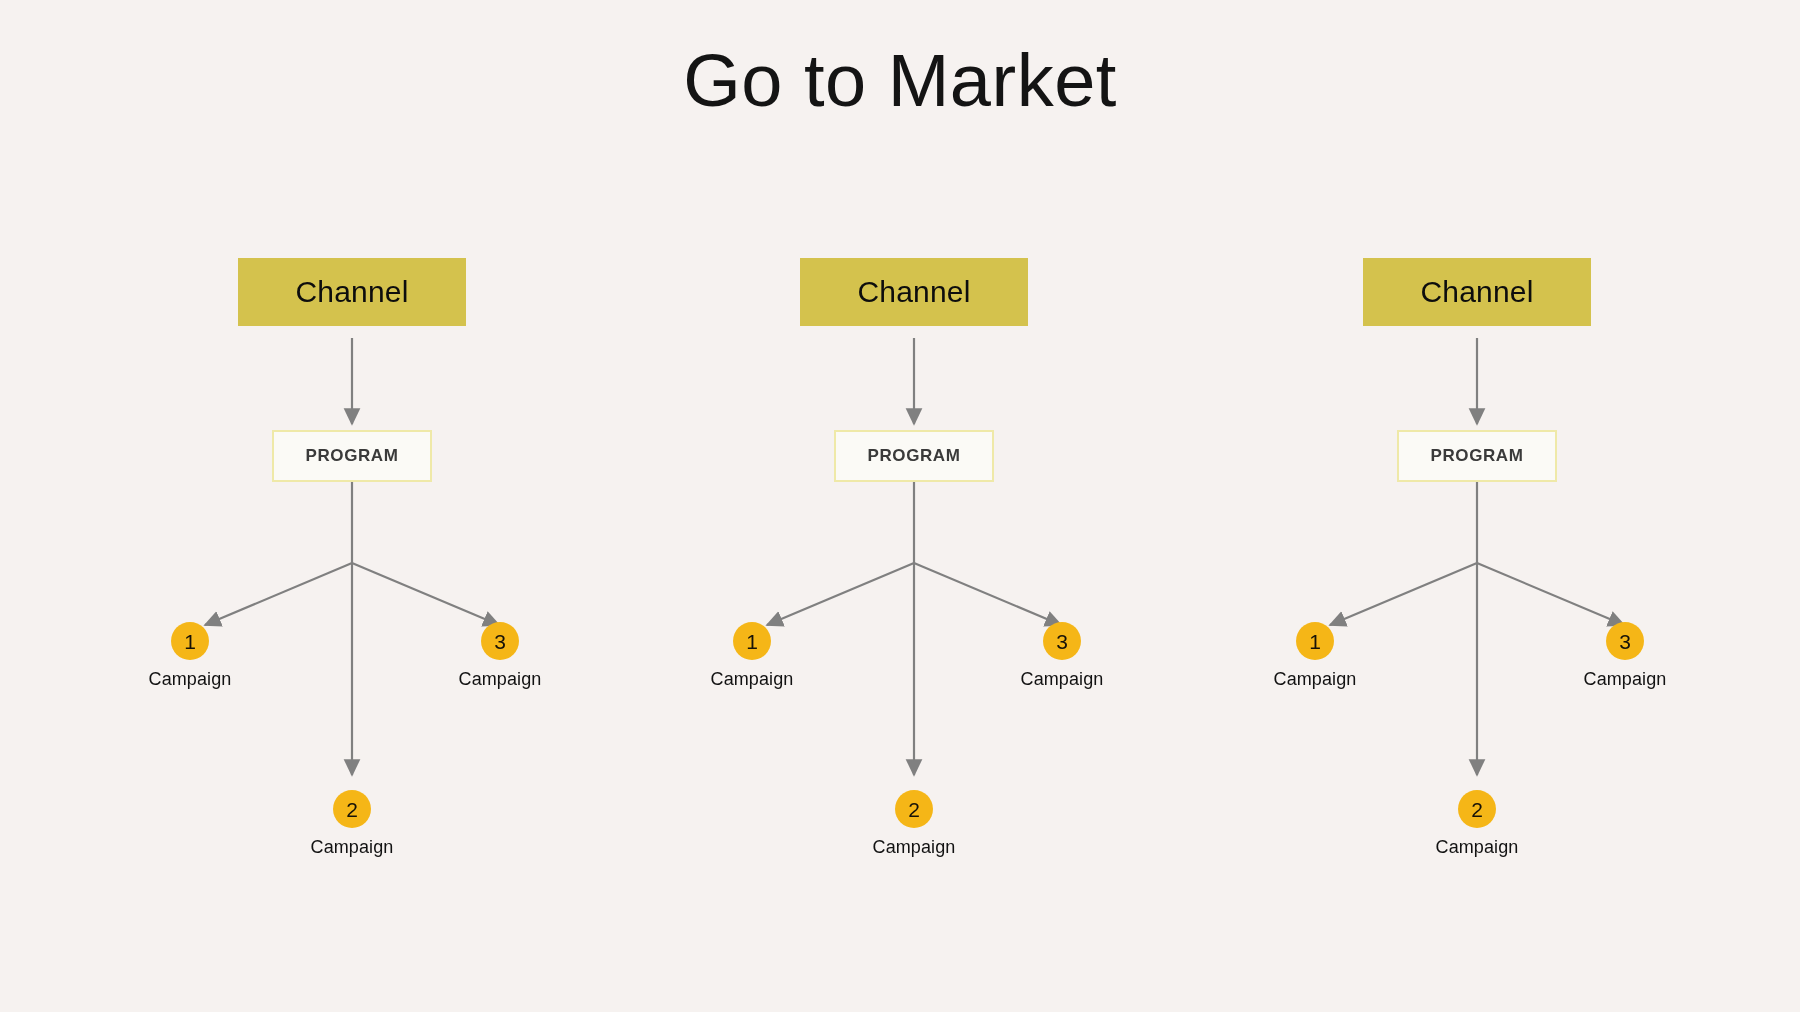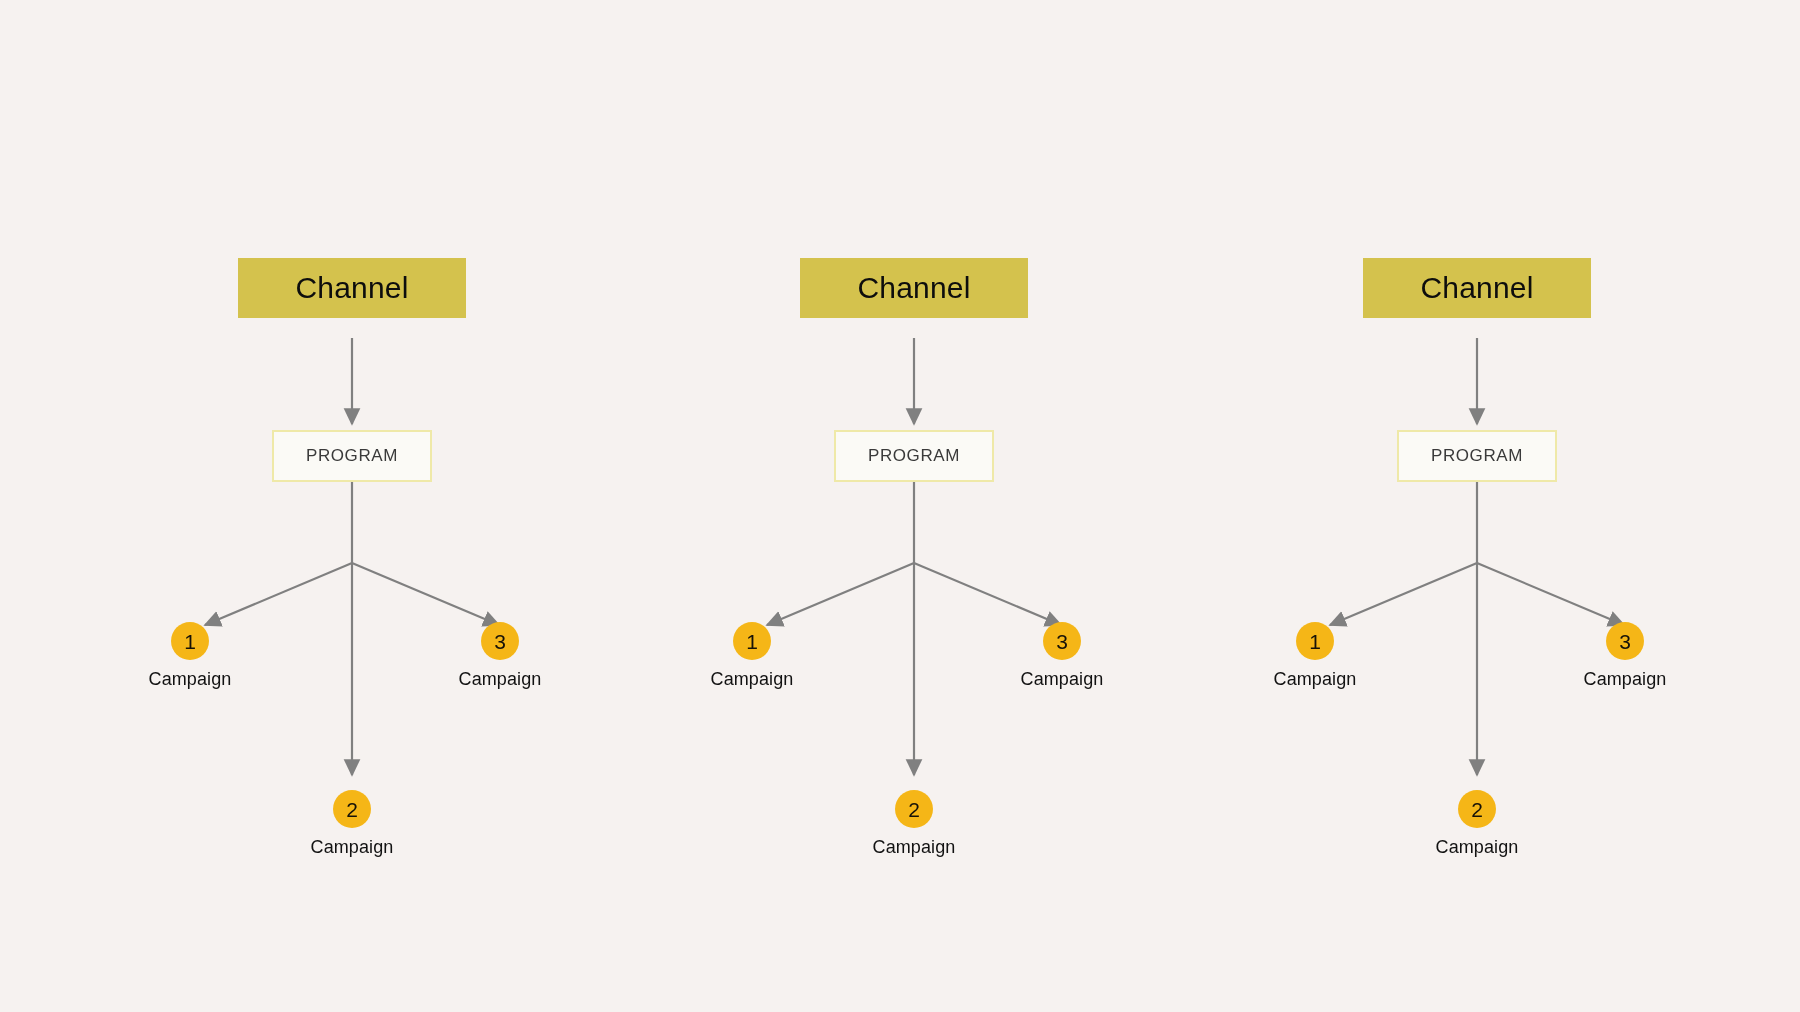--- a/index.html
+++ b/index.html
@@ -43,21 +43,21 @@
     width: 560px;
     height: 1012px;
   }
 
   
   .channel-box {
     position: absolute;
     top: 258px;
     left: 166px;
     width: 228px;
-    height: 60px;
+    height: 68px;
     background: #d4c24d;
     display: flex;
     align-items: center;
     justify-content: center;
     box-sizing: border-box;
   }
   .channel-label {
     font-size: 30px;
     font-weight: 400;
     color: #0d0d0d;
@@ -74,21 +74,21 @@
     height: 52px;
     background: #fbfaf6;
     border: 2px solid #efe9a8;
     display: flex;
     align-items: center;
     justify-content: center;
     box-sizing: border-box;
   }
   .program-label {
     font-size: 17px;
-    font-weight: 400;
+    font-weight: 700;
     color: #3a3a3a;
     letter-spacing: 0.6px;
     white-space: pre;
   }
 
   
   .connectors {
     position: absolute;
     top: 0;
     left: 0;
@@ -132,20 +132,21 @@
   
   .node-1 { left: 28px;  top: 622px; }
   .node-2 { left: 190px; top: 790px; }
   .node-3 { left: 338px; top: 622px; }
 </style>
 </head>
 <body>
 
 <div id="canvas">
 
+  <div class="page-title">Go to Market</div>
 
   <div class="group" style="left:72px;">
 
     <svg class="connectors" viewBox="0 0 560 1012" width="560" height="1012">
       <defs>
         <marker id="ah1" markerWidth="9" markerHeight="9" refX="7.2" refY="4.5" orient="auto" markerUnits="strokeWidth">
           <path d="M0,0.7 L8,4.5 L0,8.3 z" fill="#808080"></path>
         </marker>
       </defs>
       <line x1="280" y1="338" x2="280" y2="424" stroke="#808080" stroke-width="2.2" marker-end="url(#ah1)"></line>

